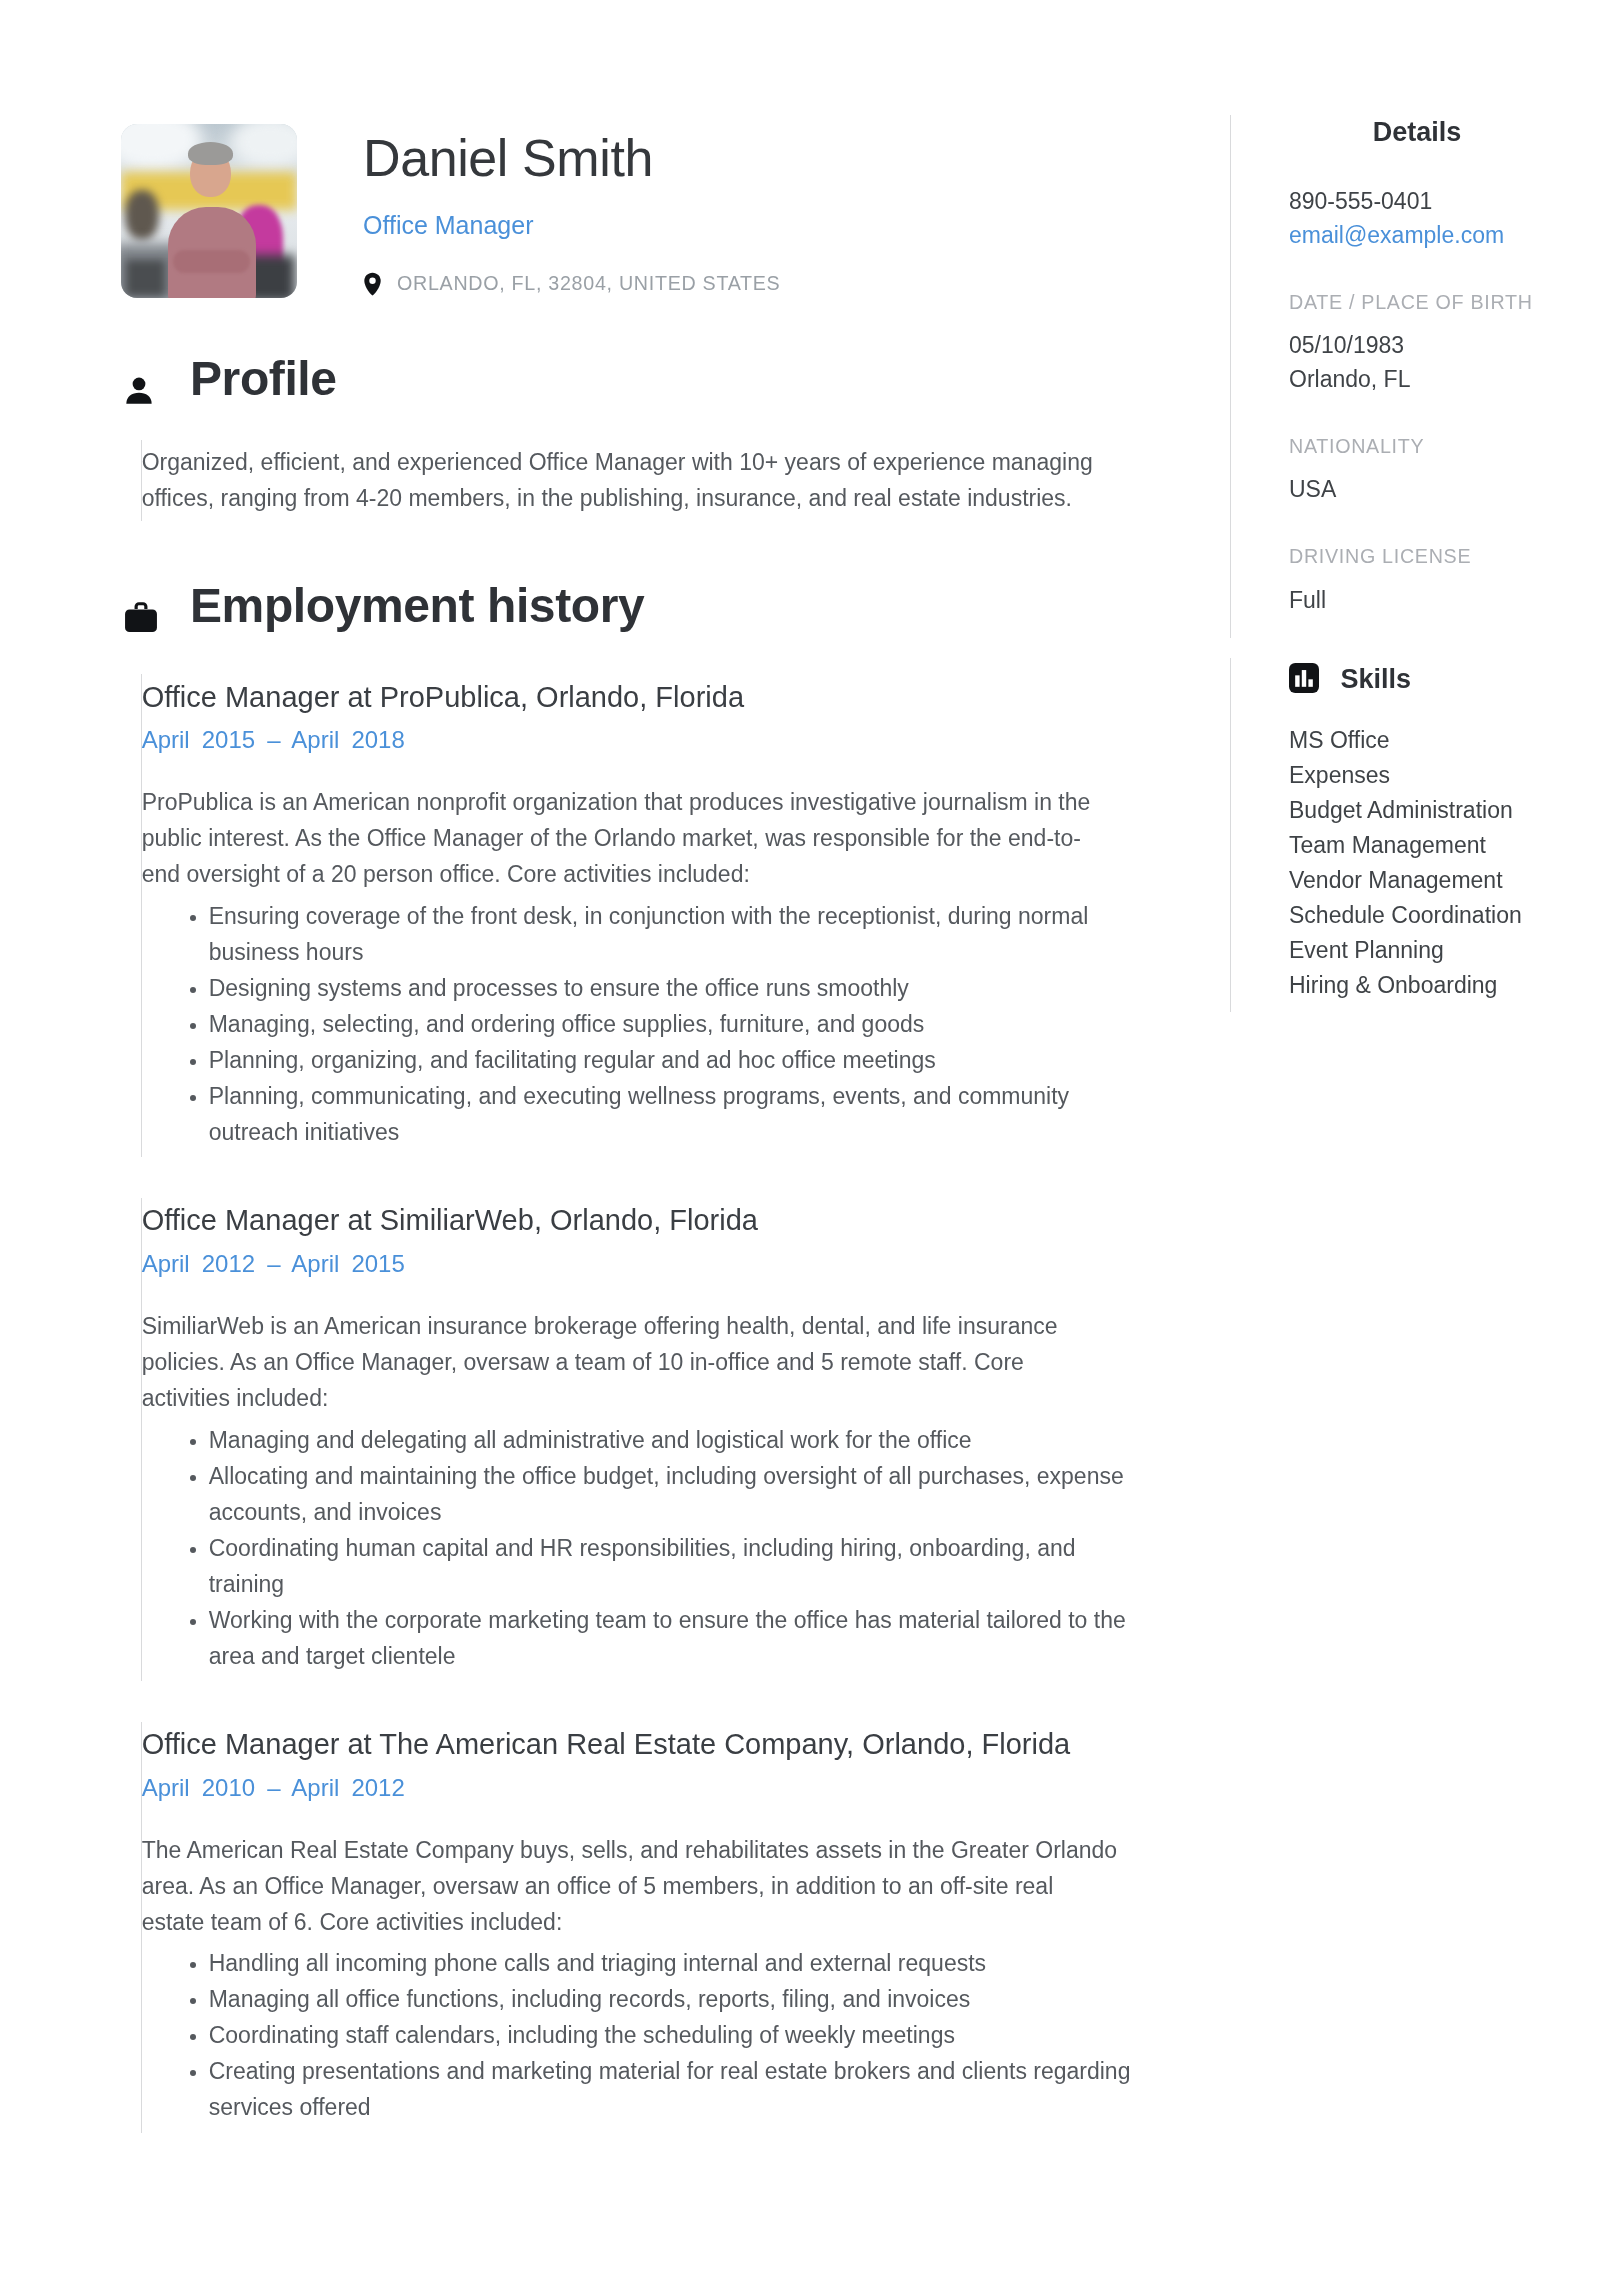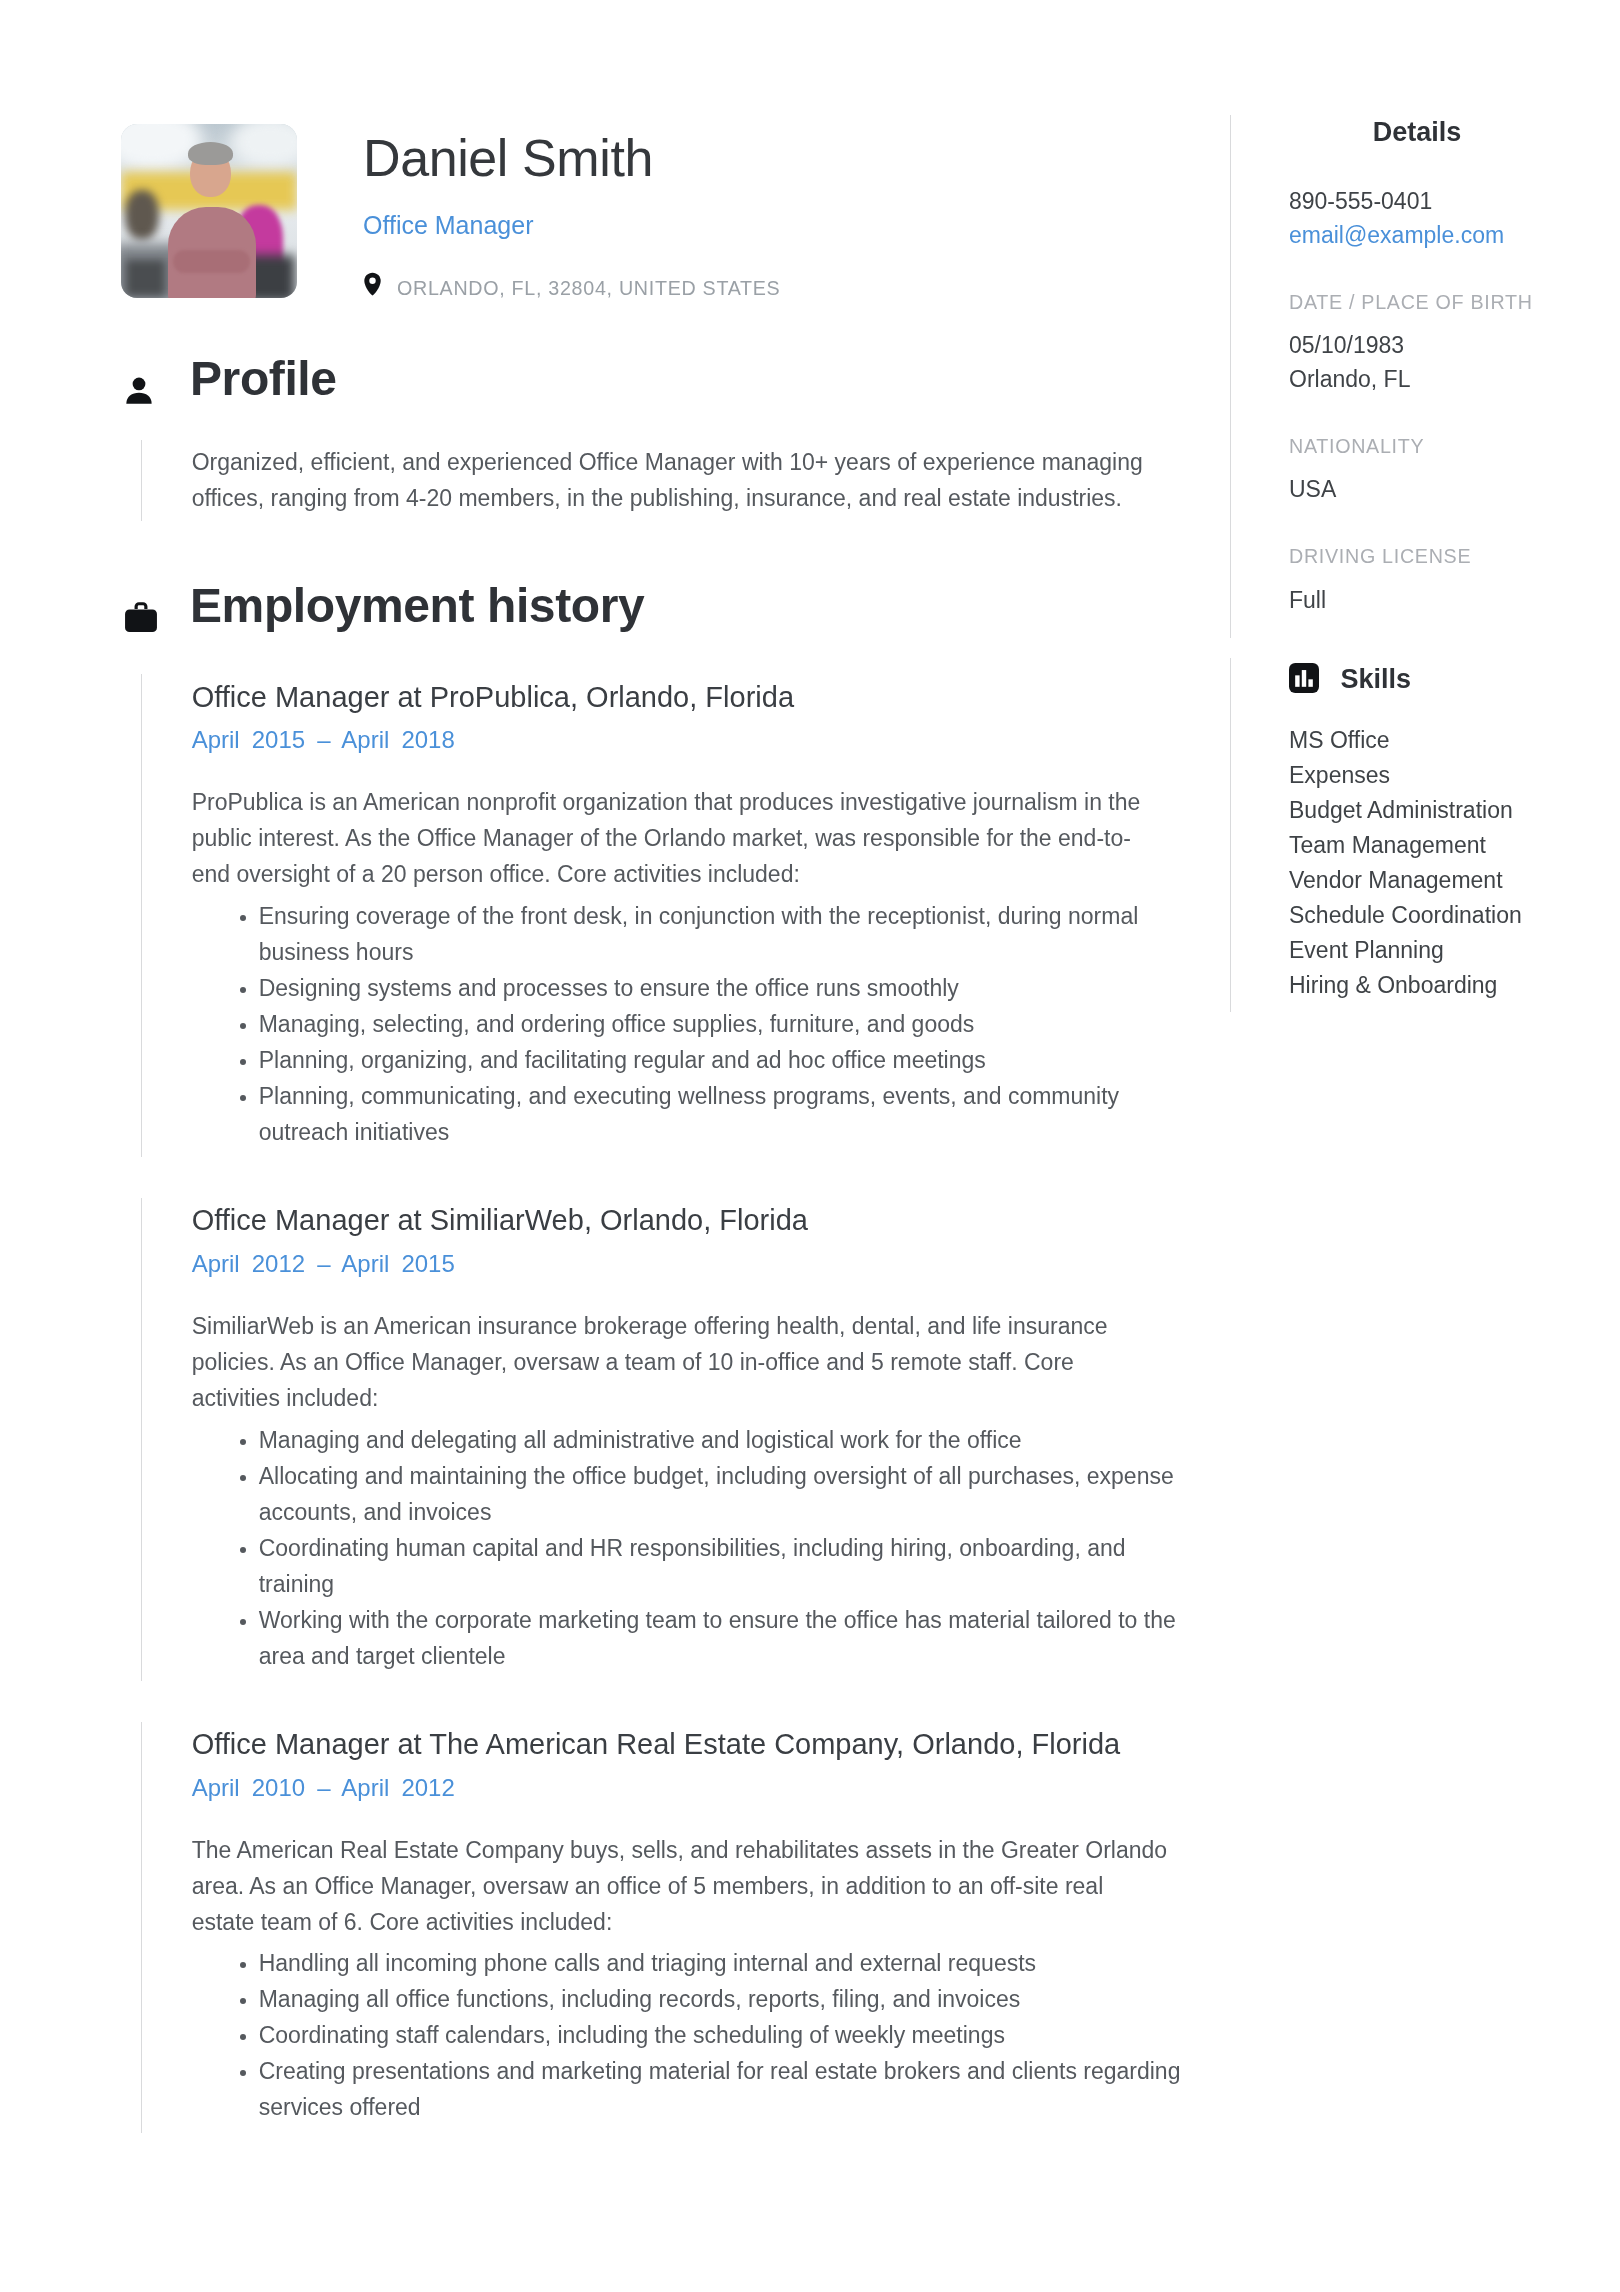--- a/index.html
+++ b/index.html
@@ -21,31 +21,31 @@
   .ph-woman { right:14.3px; top:81px; width:48px; height:73px; background:#c43a9e; filter:blur(2.7px); border-radius:45% 45% 12% 12%; }
   .ph-chair { right:1.8px; bottom:-3.6px; width:56px; height:47px; background:#3c3f43; filter:blur(5.4px); }
   .ph-torso { left:47px; bottom:-9px; width:88px; height:100px; background:#b17a82; border-radius:38px 38px 12.5px 12.5px; }
   .ph-arms { left:52px; bottom:25px; width:77px; height:23px; background:#a86e76; filter:blur(1.8px); border-radius:12.5px; }
   .ph-head { left:69px; top:25px; width:41px; height:48px; background:#d8a68e; border-radius:50% 50% 46% 46%; }
   .ph-hair { left:67px; top:18px; width:45px; height:23px; background:#9b9a98; border-radius:50% 50% 40% 40%; }
 
   .header-text { position:absolute; left:363px; top:131px; }
   .name { font-size:52px; font-weight:400; color:#35383c; letter-spacing:-0.4px; line-height:1.05; }
   .job-subtitle { margin-top:25px; font-size:25px; color:#4a90d9; }
-  .location-row { margin-top:32px; display:flex; align-items:flex-end; gap:15px; }
+  .location-row { margin-top:32px; display:flex; align-items:flex-start; gap:15px; }
   .location-row svg { flex:none; }
   .location-text { font-size:19.7px; color:#9aa0a6; letter-spacing:0.7px; }
 
   
   .main { position:absolute; left:121px; top:351px; width:1079px; }
   .sec-head { display:flex; align-items:flex-end; }
   .sec-icon { width:69px; flex:none; padding-left:2.7px; display:flex; align-items:center; }
   .sec-title { font-size:48px; font-weight:700; color:#2f3237; letter-spacing:-0.4px; }
 
-  .lined-block { margin-left:19.7px; border-left:1.8px solid #d9dadc; padding-left:50px; }
+  .lined-block { margin-left:19.7px; border-left:1.8px solid #d9dadc; }
   .profile-block { margin-top:34px; padding-top:3.6px; padding-bottom:5.4px; }
   .body-text { font-size:23px; line-height:36px; color:#55595e; width:990px; }
 
   .employment-head { margin-top:57px; }
 
   .job { margin-top:41px; padding-top:3.6px; padding-bottom:7.2px; }
   .job-title { font-size:29px; line-height:38px; color:#3a3e43; width:967px; }
   .job-dates { margin-top:10.7px; font-size:24px; color:#4a90d9; word-spacing:5.4px; }
   .job-desc { margin-top:30px; font-size:23px; line-height:36px; color:#55595e; width:976px; }
   ul.bullets { margin-top:5.4px; list-style:disc; padding-left:67px; width:1008px; }

